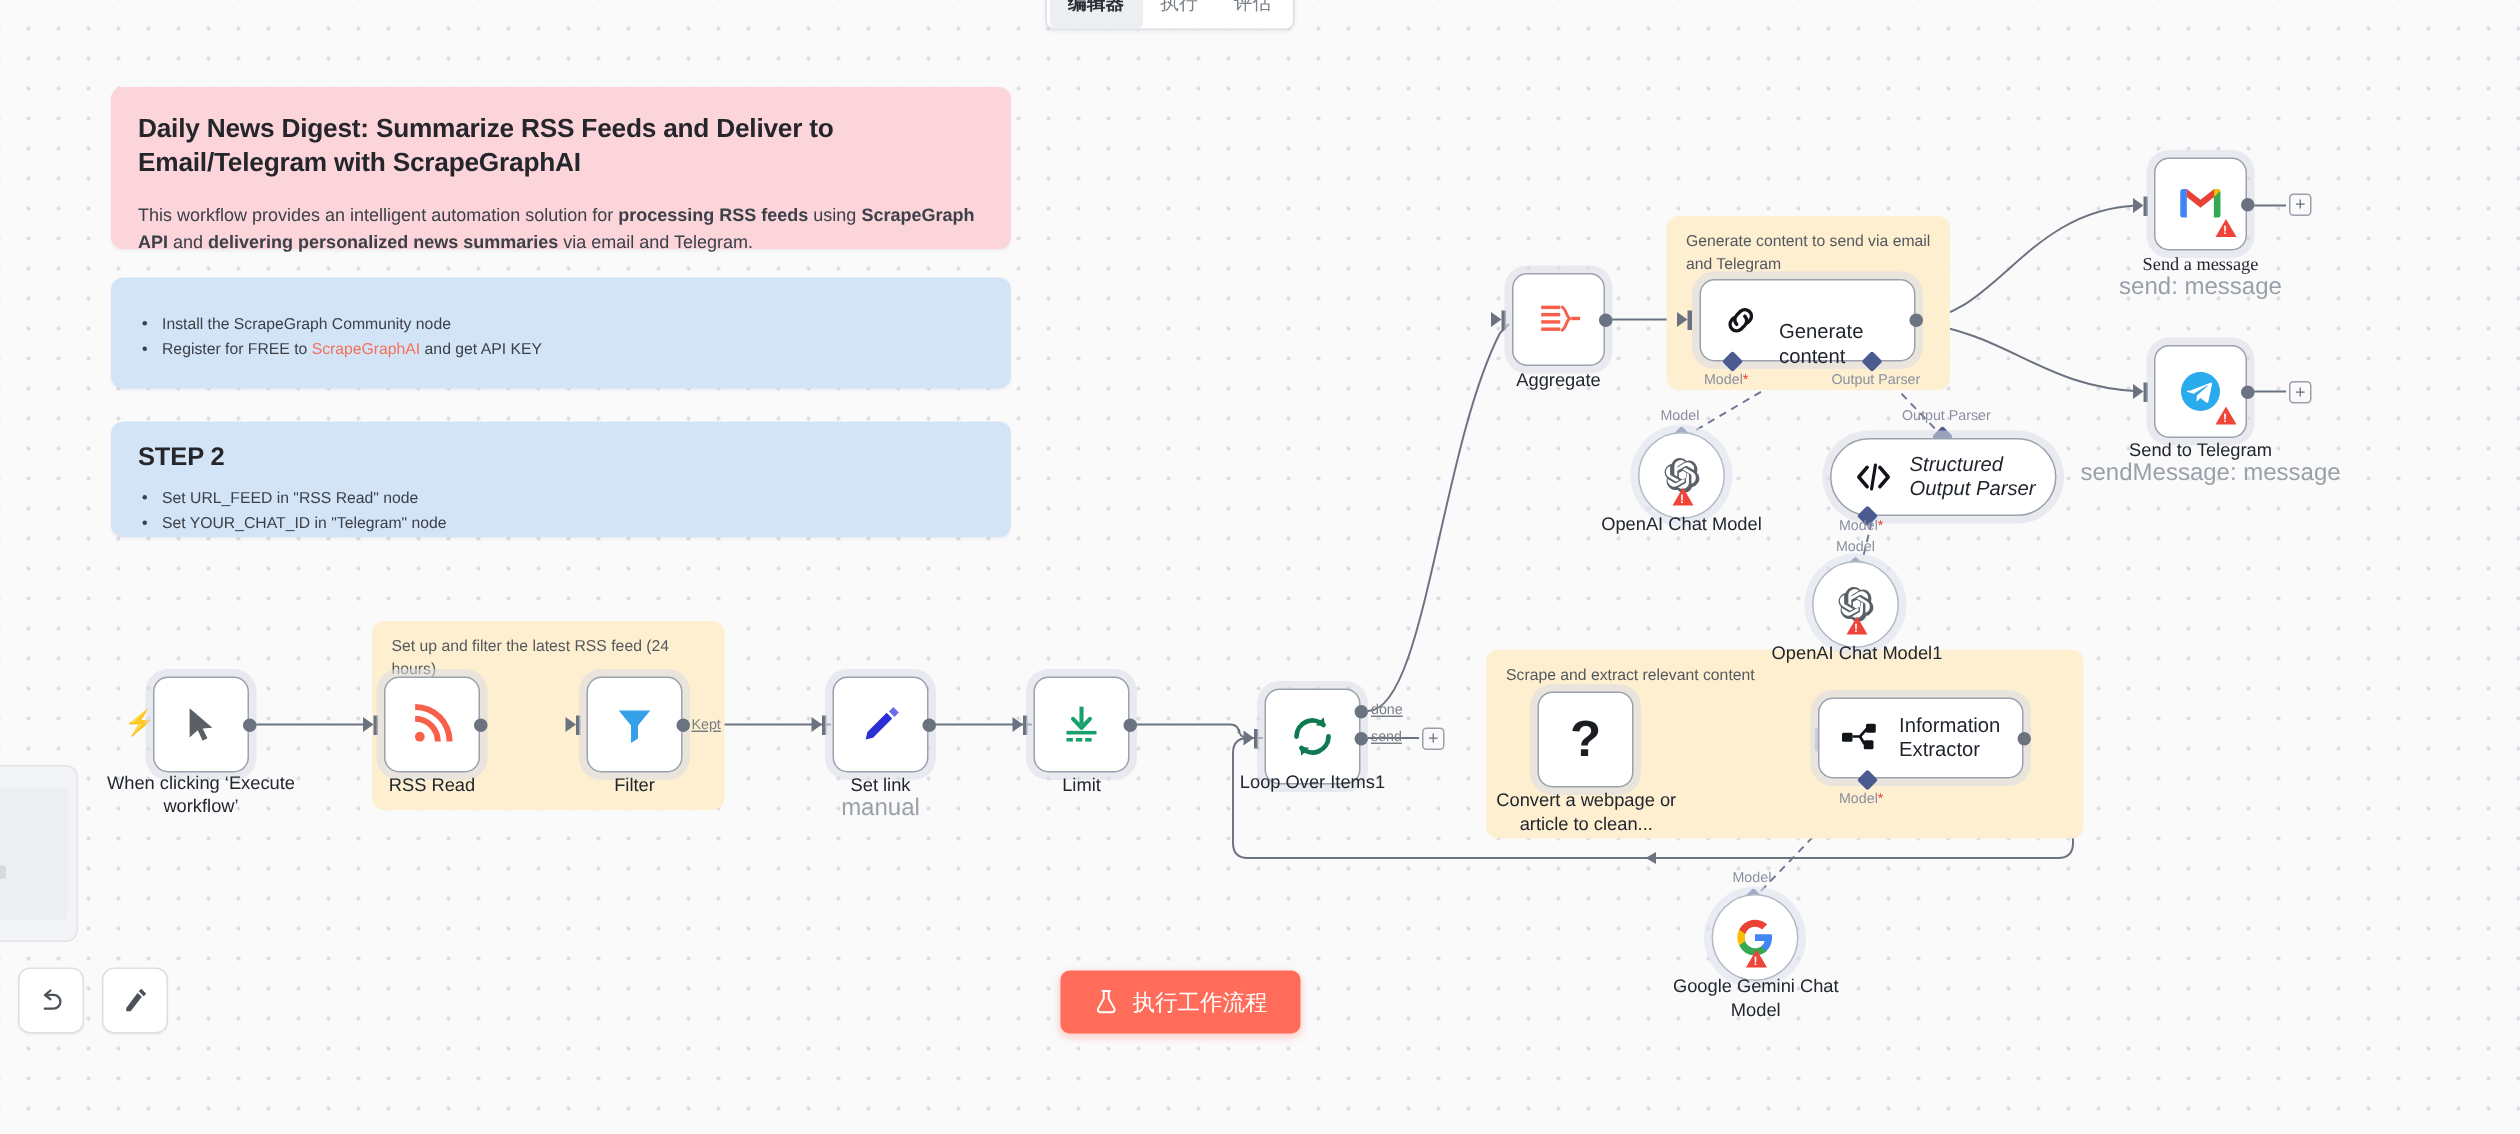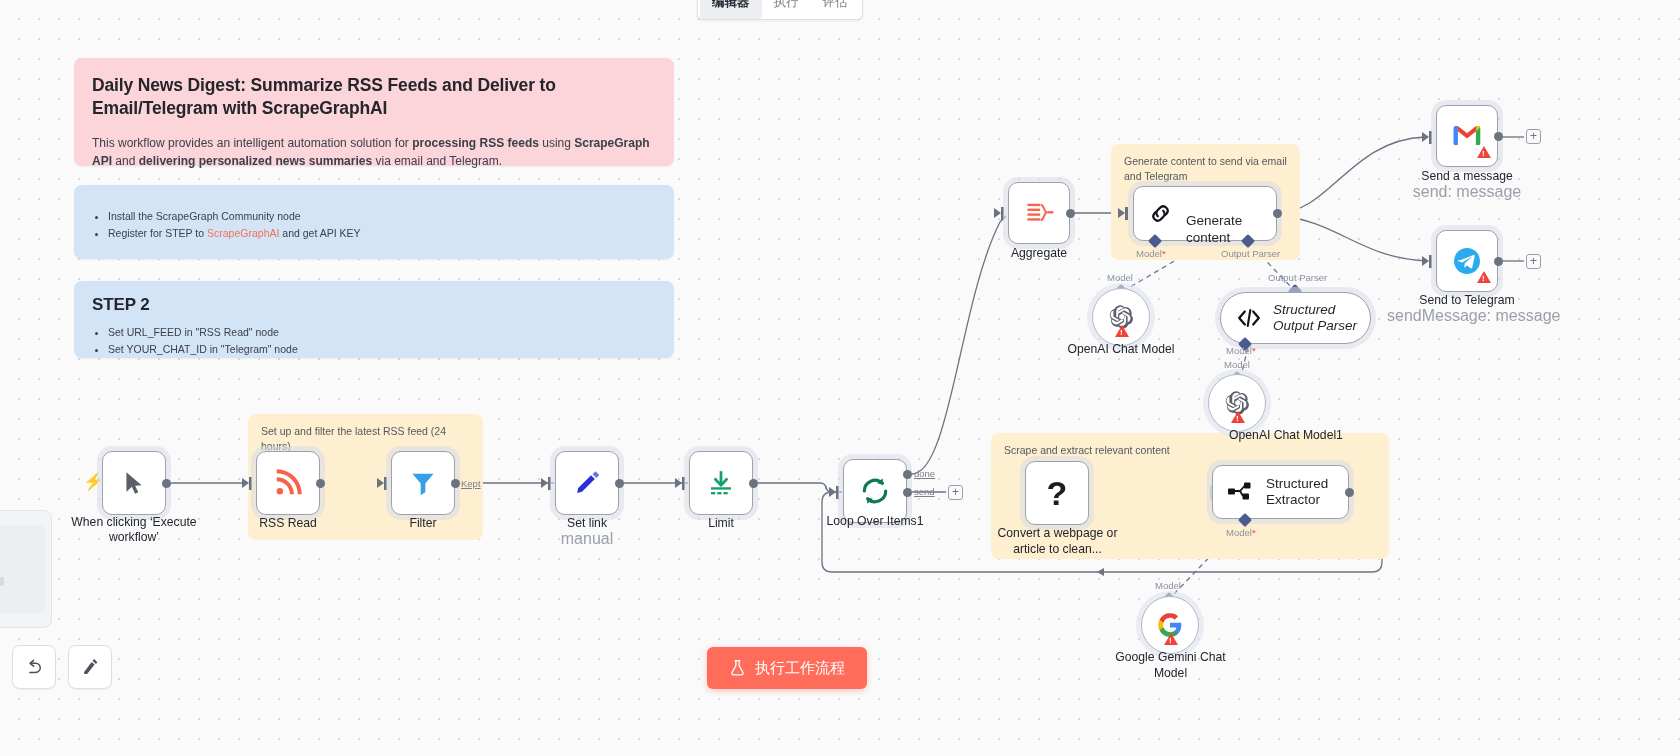--- a/index.html
+++ b/index.html
@@ -218,21 +218,21 @@
   <div class="sticky pink" style="left:74px; top:58px; width:600px; height:108px; padding:16px 18px;">
     <div class="sticky-title">Daily News Digest: Summarize RSS Feeds and Deliver to Email/Telegram with ScrapeGraphAI</div>
     <div class="sticky-body" style="margin-top:14px;">
       <span>This workflow provides an intelligent automation solution for </span><b>processing RSS feeds</b><span> using </span><b>ScrapeGraph API</b><span> and </span><b>delivering personalized news summaries</b><span> via email and Telegram.</span>
     </div>
   </div>
 
   <div class="sticky blue" style="left:74px; top:185px; width:600px; height:74px; padding:14px 18px;">
     <ul class="step-list">
       <li>Install the ScrapeGraph Community node</li>
-      <li><span>Register for STEP to </span><span class="lnk">ScrapeGraphAI</span><span> and get API KEY</span></li>
+      <li><span>Register for FREE to </span><span class="lnk">ScrapeGraphAI</span><span> and get API KEY</span></li>
     </ul>
   </div>
 
   <div class="sticky blue" style="left:74px; top:281px; width:600px; height:77px; padding:14px 18px;">
     <div class="step-h">STEP 2</div>
     <ul class="step-list">
       <li>Set URL_FEED in "RSS Read" node</li>
       <li>Set YOUR_CHAT_ID in "Telegram" node</li>
     </ul>
   </div>
@@ -380,37 +380,37 @@
   <div class="conn-label" style="left:1226px; top:345px;">Model<span class="req">*</span></div>
 
   <div class="conn-label" style="left:1224px; top:359px;">Model</div>
   <div class="diamond" style="left:1232px; top:373px;"></div>
   <div class="circle-node" style="left:1208px; top:374px; width:58px; height:58px;">
     <svg width="26" height="26" viewBox="0 0 24 24">
       <path d="M21.5 10.1a5.4 5.4 0 0 0-.5-4.5 5.5 5.5 0 0 0-5.9-2.6A5.4 5.4 0 0 0 6 4.7a5.5 5.5 0 0 0-3.6 2.6 5.5 5.5 0 0 0 .7 6.4 5.4 5.4 0 0 0 .5 4.5 5.5 5.5 0 0 0 5.9 2.6 5.4 5.4 0 0 0 9.1-1.7 5.5 5.5 0 0 0 3.6-2.6 5.5 5.5 0 0 0-.7-6.4zM12.6 20.3a4 4 0 0 1-2.6-.9l.1-.1 4.3-2.5a.7.7 0 0 0 .4-.6v-6.1l1.8 1.1v5a4 4 0 0 1-4 4.1zM4 16.8a4 4 0 0 1-.5-2.7l.1.1 4.3 2.5a.7.7 0 0 0 .7 0l5.3-3v2.1l-4.4 2.5A4 4 0 0 1 4 16.8zM2.9 7.9a4 4 0 0 1 2.1-1.8v5.1a.7.7 0 0 0 .3.6l5.2 3-1.8 1-4.3-2.5a4 4 0 0 1-1.5-5.4zm15 3.5l-5.3-3.1 1.8-1L18.7 9.8a4 4 0 0 1-.6 7.3v-5.1a.7.7 0 0 0-.3-.6zm1.8-2.7l-.1-.1-4.3-2.5a.7.7 0 0 0-.7 0l-5.2 3V7l4.3-2.5a4 4 0 0 1 6 4.2zM9.4 12.6l-1.8-1v-5a4 4 0 0 1 6.6-3.1l-.1.1-4.3 2.5a.7.7 0 0 0-.4.6zm1-2.1L12.8 9l2.4 1.4v2.8L12.8 14.6l-2.4-1.4z" fill="#5b5f68"></path>
     </svg>
     <div class="warn" style="left:22px; top:36px;"></div>
   </div>
-  <div class="node-label" style="left:1215px; top:428px; width:142px;">OpenAI Chat Model1</div>
+  <div class="node-label" style="left:1167px; top:428px; width:142px;">OpenAI Chat Model1</div>
 
   <div class="node" style="left:1025px; top:461px; width:64px; height:64px;">
     <div style="font-size:34px;font-weight:700;color:#1a1d22;line-height:1;">?</div>
   </div>
   <div class="node-label" style="left:985px; top:525px; width:145px; white-space:normal; line-height:1.32;">Convert a webpage or article to clean...</div>
 
   <div style="position:absolute;left:1210px;top:485px;width:4px;height:16px;background:#b7bcc6;border-radius:2px;"></div>
   <div class="node wide" style="left:1212px; top:465px; width:137px; height:54px;">
     <svg width="26" height="24" viewBox="0 0 26 24">
       <rect x="1" y="8.5" width="7" height="6" rx="1" fill="#111418"></rect>
       <rect x="17" y="2.5" width="6.5" height="6" rx="1" fill="#111418"></rect>
       <rect x="15.5" y="13.5" width="6.5" height="6" rx="1" fill="#111418"></rect>
       <path d="M8 11 L13 11 L17.5 6" stroke="#111418" stroke-width="1.8" fill="none"></path>
       <path d="M13 11 L16 16" stroke="#111418" stroke-width="1.8" fill="none"></path>
     </svg>
-    <div class="node-text" style="white-space:normal;width:78px;">Structured Extractor</div>
+    <div class="node-text" style="white-space:normal;width:78px;">Information Extractor</div>
   </div>
   <div class="dot" style="left:1345px; top:488px;"></div>
   <div class="diamond" style="left:1240px; top:515px;"></div>
   <div class="conn-label" style="left:1226px; top:527px;">Model<span class="req">*</span></div>
 
   <div class="conn-label" style="left:1155px; top:580px;">Model</div>
   <div class="diamond" style="left:1164px; top:594px;"></div>
   <div class="circle-node" style="left:1141px; top:596px; width:58px; height:58px;">
     <svg width="26" height="26" viewBox="0 0 24 24">
       <path d="M22.5 12.2c0-.8-.1-1.5-.2-2.2H12v4.2h5.9a5 5 0 0 1-2.2 3.3v2.7h3.5c2-1.9 3.3-4.7 3.3-8z" fill="#4285f4"></path>
@@ -427,21 +427,21 @@
   <div class="node" style="left:1436px; top:105px; width:62px; height:62px;">
     <svg width="30" height="24" viewBox="0 0 30 24">
       <path d="M1.5 5.3 L15 14.8 L28.5 5.3 V19.5 a1.5 1.5 0 0 1 -1.5 1.5 H3 a1.5 1.5 0 0 1 -1.5 -1.5 z" fill="#fff"></path>
       <path d="M1.5 4.2 a2.2 2.2 0 0 1 2.2-2.2 h2.2 v19 H3 a1.5 1.5 0 0 1 -1.5-1.5 z" fill="#4285f4"></path>
       <path d="M23.9 2 h2.2 a2.2 2.2 0 0 1 2.2 2.2 V19.5 a1.5 1.5 0 0 1 -1.5 1.5 h-2.9 z" fill="#34a853"></path>
       <path d="M5.9 2 L15 9.2 L24.1 2 V7.3 L15 14.5 L5.9 7.3 z" fill="#ea4335"></path>
       <path d="M24.1 2 h2 a2.2 2.2 0 0 1 2 1.3 L24.1 7.3 z" fill="#fbbc04"></path>
     </svg>
     <div class="warn" style="left:40px; top:40px;"></div>
   </div>
-  <div class="node-label" style="left:1397px; top:169px; width:140px;">Send a message</div>
+  <div class="node-label" style="left:1397px; top:169px; width:140px;font-family:Liberation Serif, serif;">Send a message</div>
   <div class="node-sub" style="left:1397px; top:183px; width:140px;">send: message</div>
   <div class="dot" style="left:1494px; top:132px;"></div>
   <div class="plusbox" style="left:1526px; top:129px;">+</div>
 
   <div class="inbar" style="left:1429px; top:255px;"></div>
   <div class="inarrow" style="left:1422px; top:256px;"></div>
   <div class="node" style="left:1436px; top:230px; width:62px; height:62px;">
     <svg width="30" height="30" viewBox="0 0 30 30">
       <circle cx="15" cy="15" r="13" fill="#2aabee"></circle>
       <path d="M7.4 14.6 L21.6 9.1 c.7-.25 1.3.17 1.07 1.2 l-2.4 11.3 c-.18.85-.7 1.05-1.4.65 l-3.9-2.87 -1.87 1.8 c-.2.2-.38.38-.78.38 l.28-3.96 7.2-6.5c.31-.28-.07-.43-.48-.16 l-8.9 5.6 -3.83-1.2c-.83-.26-.85-.83.17-1.23z" fill="#fff"></path>

